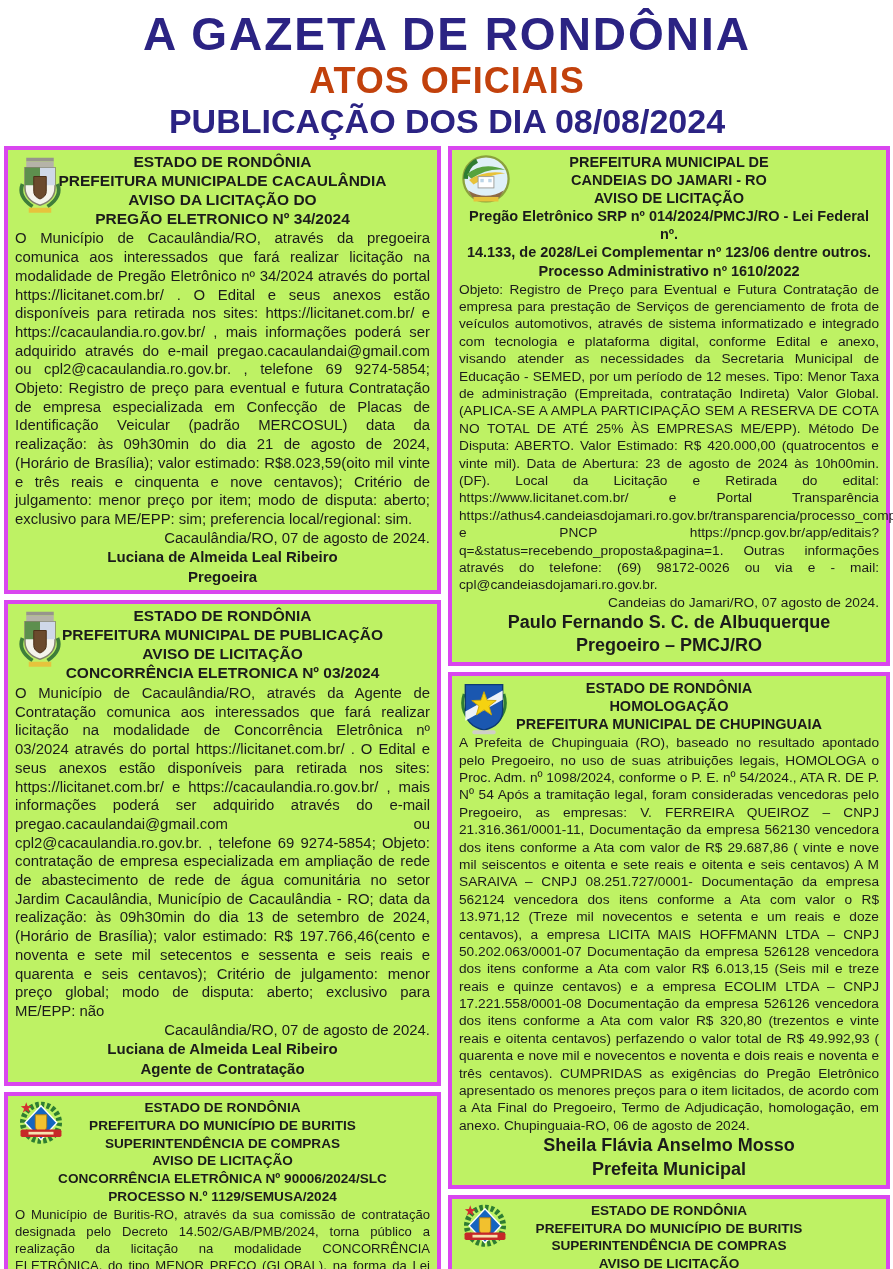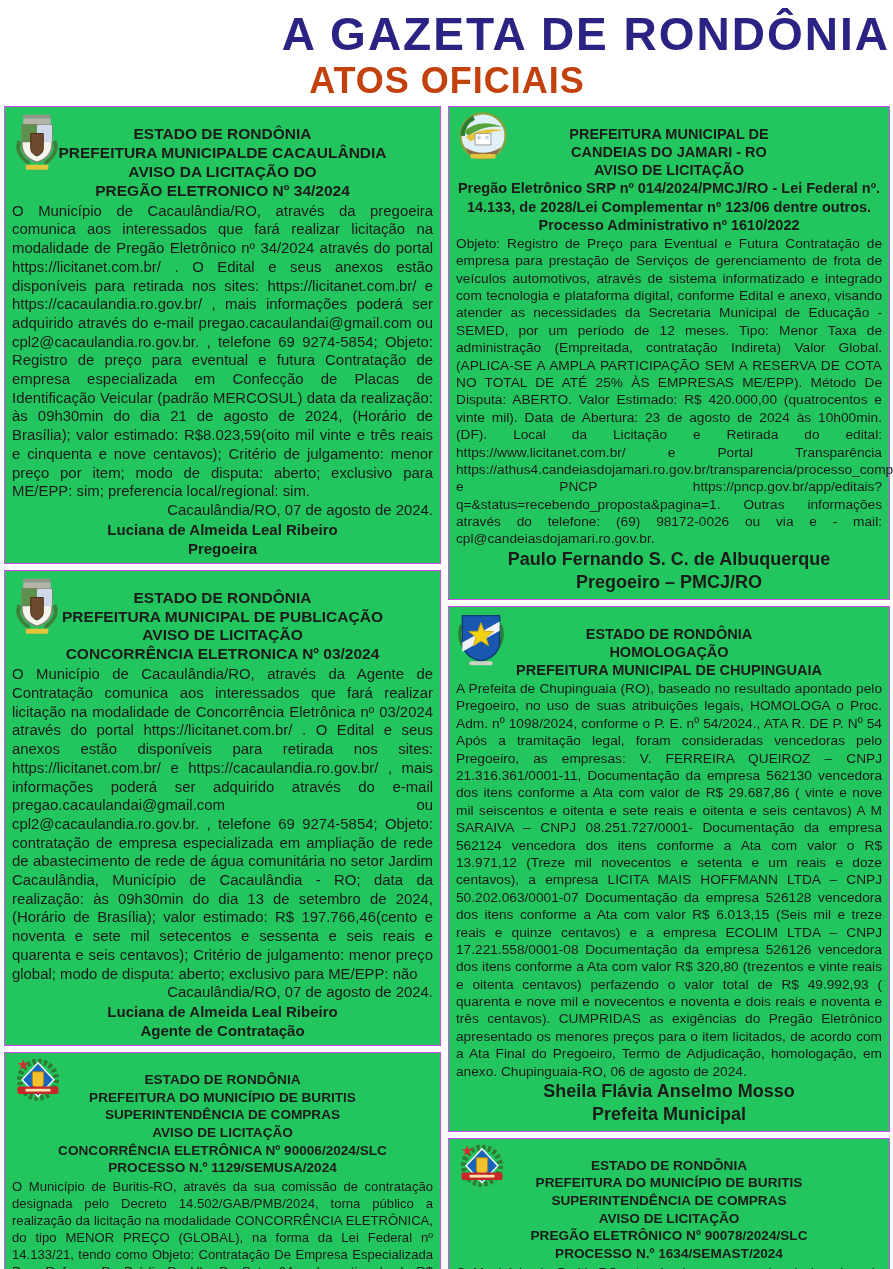--- a/index.html
+++ b/index.html
@@ -7,37 +7,36 @@
     width:893px;height:1269px;overflow:hidden;
     font-family:"Liberation Sans","DejaVu Sans",sans-serif;
     color:#1b1b1b;
   }
   .page{padding:2px 3px 0 4px;}
   
   .masthead{text-align:center;line-height:1.05;margin-bottom:6px;}
   .masthead .title{
     color:#2b2383;font-size:46px;font-weight:bold;letter-spacing:2px;
     margin-top:8px;
-    text-align:right;
   }
   .masthead .subtitle{
     color:#c2410c;font-size:36px;font-weight:bold;letter-spacing:1px;margin-top:4px;
   }
   .masthead .dateline{
     color:#2b2383;font-size:34px;font-weight:bold;margin-top:4px;
   }
   
   .columns{display:flex;gap:7px;align-items:flex-start;}
   .col{display:flex;flex-direction:column;gap:6px;}
   .col-left{width:437px;}
   .col-right{width:442px;}
   
   .notice{
-    border:1px solid #d946ef;background:#22c55e;position:relative;
-    padding:18px 7px 4px 7px;box-sizing:border-box;
+    border:4px solid #d946ef;background:#bef264;position:relative;
+    padding:3px 7px 4px 7px;box-sizing:border-box;
   }
   .logo{position:absolute;top:4px;left:6px;display:block;}
   .notice-header{text-align:center;font-weight:bold;}
   .size-lg .notice-header{font-size:15.5px;line-height:1.22;}
   .size-md .notice-header{font-size:14.5px;line-height:1.25;}
   .size-sm .notice-header{font-size:13.6px;line-height:1.3;}
   .body-text{
     margin:1px 0 0 0;text-align:justify;
   }
   .size-lg .body-text{font-size:14.9px;line-height:1.255;}
@@ -51,20 +50,21 @@
   .size-md .sig-name,.size-md .sig-role{font-size:18px;line-height:1.3;}
 </style>
 </head>
 <body>
 
 <div class="page">
 
   <header class="masthead">
     <div class="title">A GAZETA DE RONDÔNIA</div>
     <div class="subtitle">ATOS OFICIAIS</div>
+    <div class="dateline">PUBLICAÇÃO DOS DIA 08/08/2024</div>
   </header>
 
   <div class="columns">
 
     <div class="col col-left">
 
       <section class="notice size-lg">
         <span class="logo">
           <svg width="52" height="60" viewBox="0 0 40 48">
             <rect x="9" y="3" width="22" height="3" fill="#97958c"></rect>
@@ -159,20 +159,21 @@
         </span>
         <div class="notice-header">
           <div>PREFEITURA MUNICIPAL DE</div>
           <div>CANDEIAS DO JAMARI - RO</div>
           <div>AVISO DE LICITAÇÃO</div>
           <div>Pregão Eletrônico SRP nº 014/2024/PMCJ/RO - Lei Federal nº.</div>
           <div>14.133, de 2028/Lei Complementar nº 123/06 dentre outros.</div>
           <div>Processo Administrativo nº 1610/2022</div>
         </div>
         <p class="body-text">Objeto: Registro de Preço para Eventual e Futura Contratação de empresa para prestação de Serviços de gerenciamento de frota de veículos automotivos, através de sistema informatizado e integrado com tecnologia e plataforma digital, conforme Edital e anexo, visando atender as necessidades da Secretaria Municipal de Educação - SEMED, por um período de 12 meses. Tipo: Menor Taxa de administração (Empreitada, contratação Indireta) Valor Global. (APLICA-SE A AMPLA PARTICIPAÇÃO SEM A RESERVA DE COTA NO TOTAL DE ATÉ 25% ÀS EMPRESAS ME/EPP). Método De Disputa: ABERTO. Valor Estimado: R$ 420.000,00 (quatrocentos e vinte mil). Data de Abertura: 23 de agosto de 2024 às 10h00min. (DF). Local da Licitação e Retirada do edital: https://www.licitanet.com.br/ e Portal Transparência  https://athus4.candeiasdojamari.ro.gov.br/transparencia/processo_compras/ e PNCP https://pncp.gov.br/app/editais?q=&amp;status=recebendo_proposta&amp;pagina=1. Outras informações através do telefone: (69) 98172-0026 ou via e - mail: cpl@candeiasdojamari.ro.gov.br.</p>
+        <div class="date-line">Candeias do Jamari/RO, 07 agosto de 2024.</div>
         <div class="sig-name">Paulo Fernando S. C. de Albuquerque</div>
         <div class="sig-role">Pregoeiro – PMCJ/RO</div>
       </section>
 
       <section class="notice size-md">
         <span class="logo">
           <svg width="52" height="56" viewBox="0 0 44 48">
             <path d="M5 12 q-4 12 4 22" fill="none" stroke="#2e7d32" stroke-width="2.5"></path>
             <path d="M39 12 q4 12 -4 22" fill="none" stroke="#2e7d32" stroke-width="2.5"></path>
             <path d="M6 4 h32 v22 q0 13 -16 17 q-16 -4 -16 -17 z" fill="#1a57b0" stroke="#0d3a73" stroke-width="1.2"></path>

